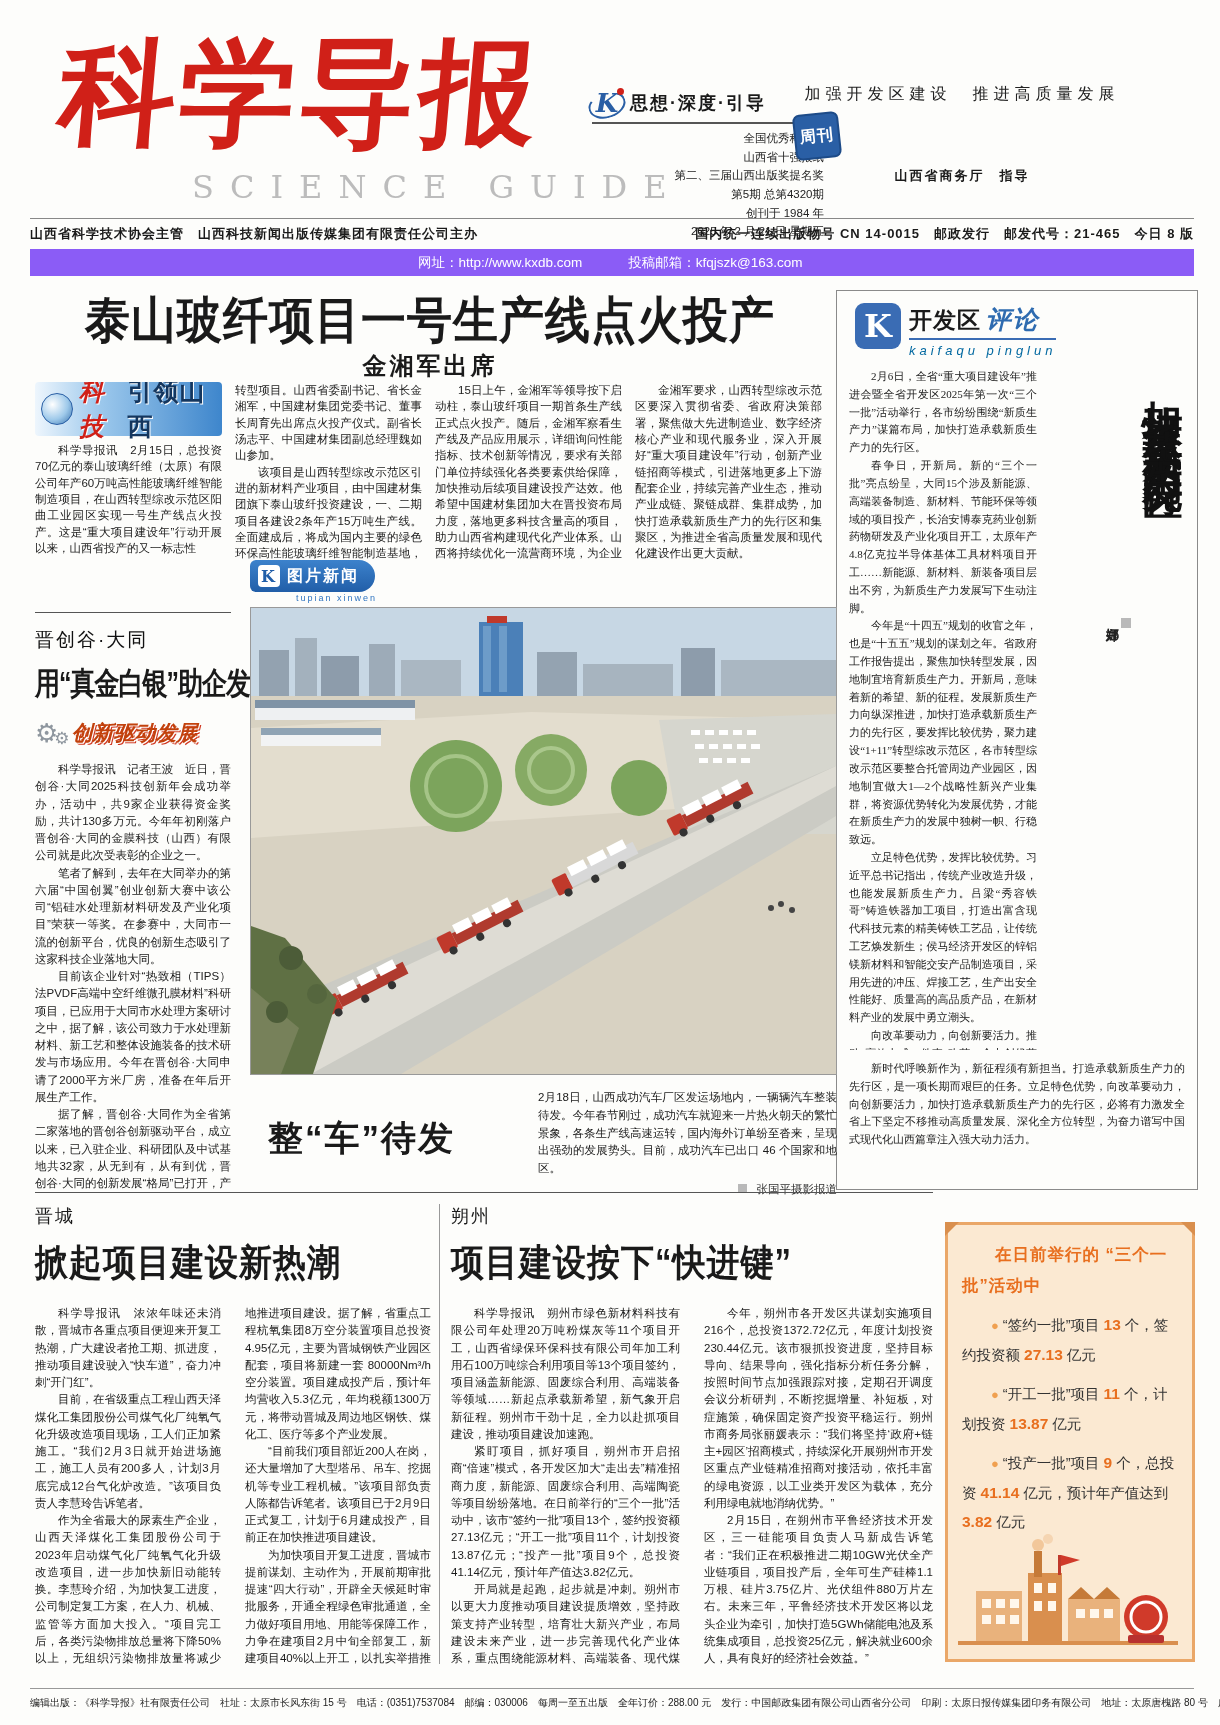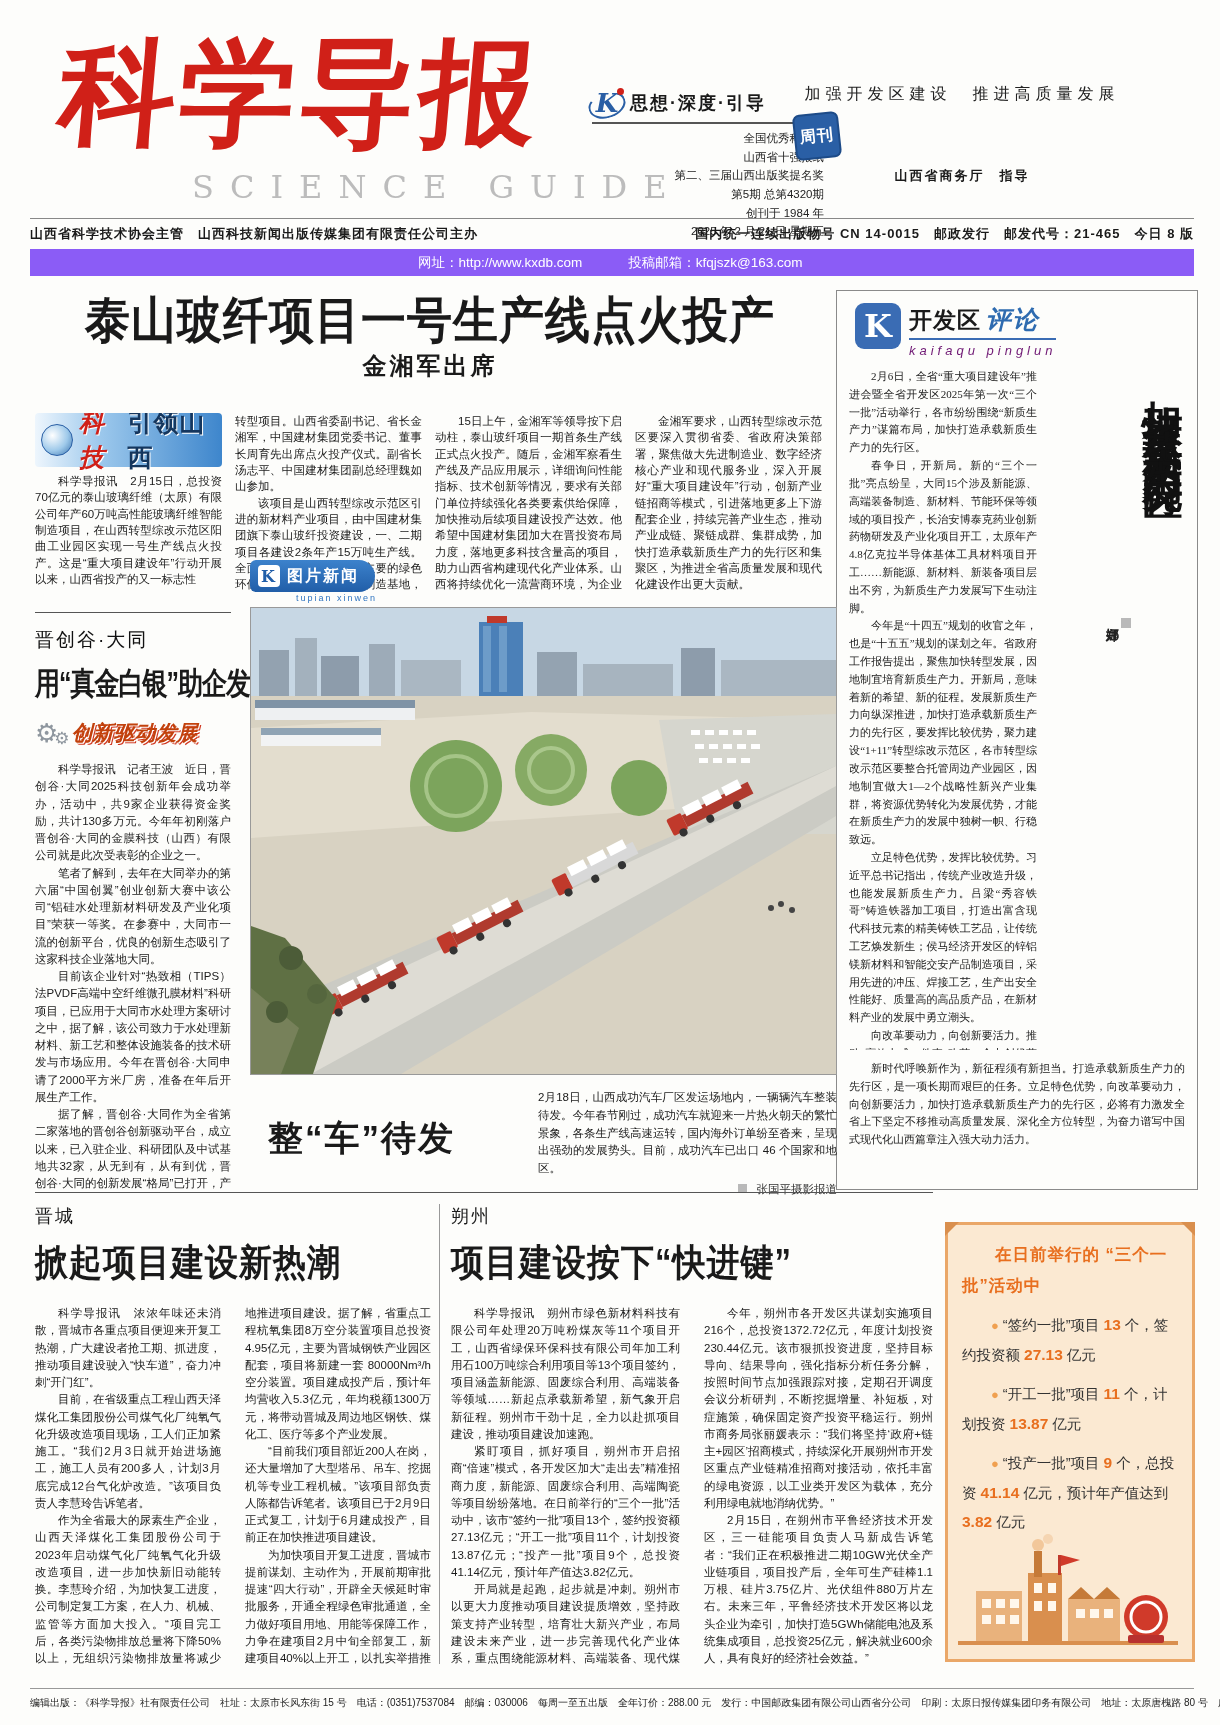--- a/index.html
+++ b/index.html
@@ -29,21 +29,21 @@
                transform:rotate(-6deg);letter-spacing:1px;}
   .secban-guide{margin-top:8px;width:352px;text-align:center;font-size:13px;font-weight:bold;letter-spacing:2px;}
   .orgline{position:absolute;left:30px;right:26px;top:218px;border-top:1px solid #888;padding-top:6px;
            display:flex;justify-content:space-between;font-size:13px;font-weight:bold;letter-spacing:1px;}
   .bluebar{position:absolute;left:30px;right:26px;top:249px;height:27px;background:#8b5cf6;color:#fff;
            display:flex;align-items:center;gap:46px;padding-left:388px;font-size:13.5px;box-sizing:border-box;}
   
   .main-art{position:absolute;left:35px;top:290px;width:790px;}
   .ma-head{font-size:45px;font-weight:900;text-align:center;letter-spacing:1px;transform:scaleY(1.1);white-space:nowrap;}
   .ma-sub{font-size:24px;font-weight:bold;text-align:center;letter-spacing:3px;}
-  .ma-cols{display:flex;gap:13px;margin-top:31px;align-items:flex-start;}
+  .ma-cols{display:flex;gap:13px;margin-top:0;align-items:flex-start;}
   .ma-col{width:187px;font-size:11.5px;line-height:1.42;overflow:hidden;}
   .ma-col.c1{height:215px;}
   .ma-col.c2,.ma-col.c3,.ma-col.c4{height:178px;}
   .p{margin:0;text-indent:2em;text-align:justify;}
   .p.cont{text-indent:0;}
   .kj-banner{height:54px;border-radius:4px;margin-bottom:6px;display:flex;align-items:center;gap:6px;padding:0 6px;
              background:linear-gradient(90deg,#eef6fd 0%,#9cc8ec 35%,#3e86cc 100%);box-sizing:border-box;}
   .globe{width:30px;height:30px;border-radius:50%;background:radial-gradient(circle at 35% 35%,#ffffff,#9ec9ea 55%,#3671ad);
          border:1px solid #2a5fa5;flex:none;}
   .kj-red{font-family:"DejaVu Serif",serif;font-style:italic;font-weight:900;font-size:25px;color:#d02018;
@@ -51,21 +51,21 @@
   .kj-rest{font-weight:900;font-size:25px;color:#14365e;text-shadow:1px 1px 0 #fff;letter-spacing:1px;}
   
   .comm{position:absolute;left:836px;top:290px;width:362px;height:900px;border:1px solid #8a8a8a;
         box-sizing:border-box;padding:12px 12px 10px;background:#fdfdfb;}
   .comm-head{display:flex;align-items:flex-start;gap:8px;margin-left:6px;}
   .comm-k{width:46px;height:46px;background:#3a6cb4;border-radius:9px;color:#fff;font-family:"DejaVu Serif",serif;
           font-weight:bold;font-size:32px;display:flex;align-items:center;justify-content:center;flex:none;}
   .comm-title-line{border-bottom:2px solid #3a6cb4;padding-bottom:2px;white-space:nowrap;}
   .comm-black{font-size:23px;font-weight:900;color:#1a1a1a;letter-spacing:1px;}
   .comm-blue{font-size:25px;font-weight:bold;font-style:italic;color:#2e6bb0;font-family:"DejaVu Serif",serif;letter-spacing:2px;}
-  .comm-pinyin{font-style:italic;color:#701a75;font-size:13px;letter-spacing:4px;margin-top:3px;}
+  .comm-pinyin{font-style:italic;color:#0369a1;font-size:13px;letter-spacing:4px;margin-top:3px;}
   .comm-body{display:flex;margin-top:10px;height:682px;}
   .comm-text{width:188px;font-family:"Liberation Serif",serif;font-size:11px;line-height:1.62;overflow:hidden;flex:none;}
   .comm-text .p{margin:0 0 0 0;}
   .comm-side{flex:1;display:flex;justify-content:flex-end;}
   .comm-author{writing-mode:vertical-rl;font-size:13px;font-weight:bold;margin-top:250px;margin-right:4px;color:#222;}
   .comm-author .sq{display:block;width:10px;height:10px;background:#b9b9b9;margin-bottom:8px;}
   .vert-head{writing-mode:vertical-rl;text-orientation:upright;font-size:40px;font-weight:900;
              letter-spacing:6px;line-height:1.1;color:#111;margin-left:6px;}
   .comm-close{margin-top:10px;font-family:"Liberation Serif",serif;font-size:11px;line-height:1.62;
               text-align:justify;text-indent:2em;overflow:hidden;height:92px;}

